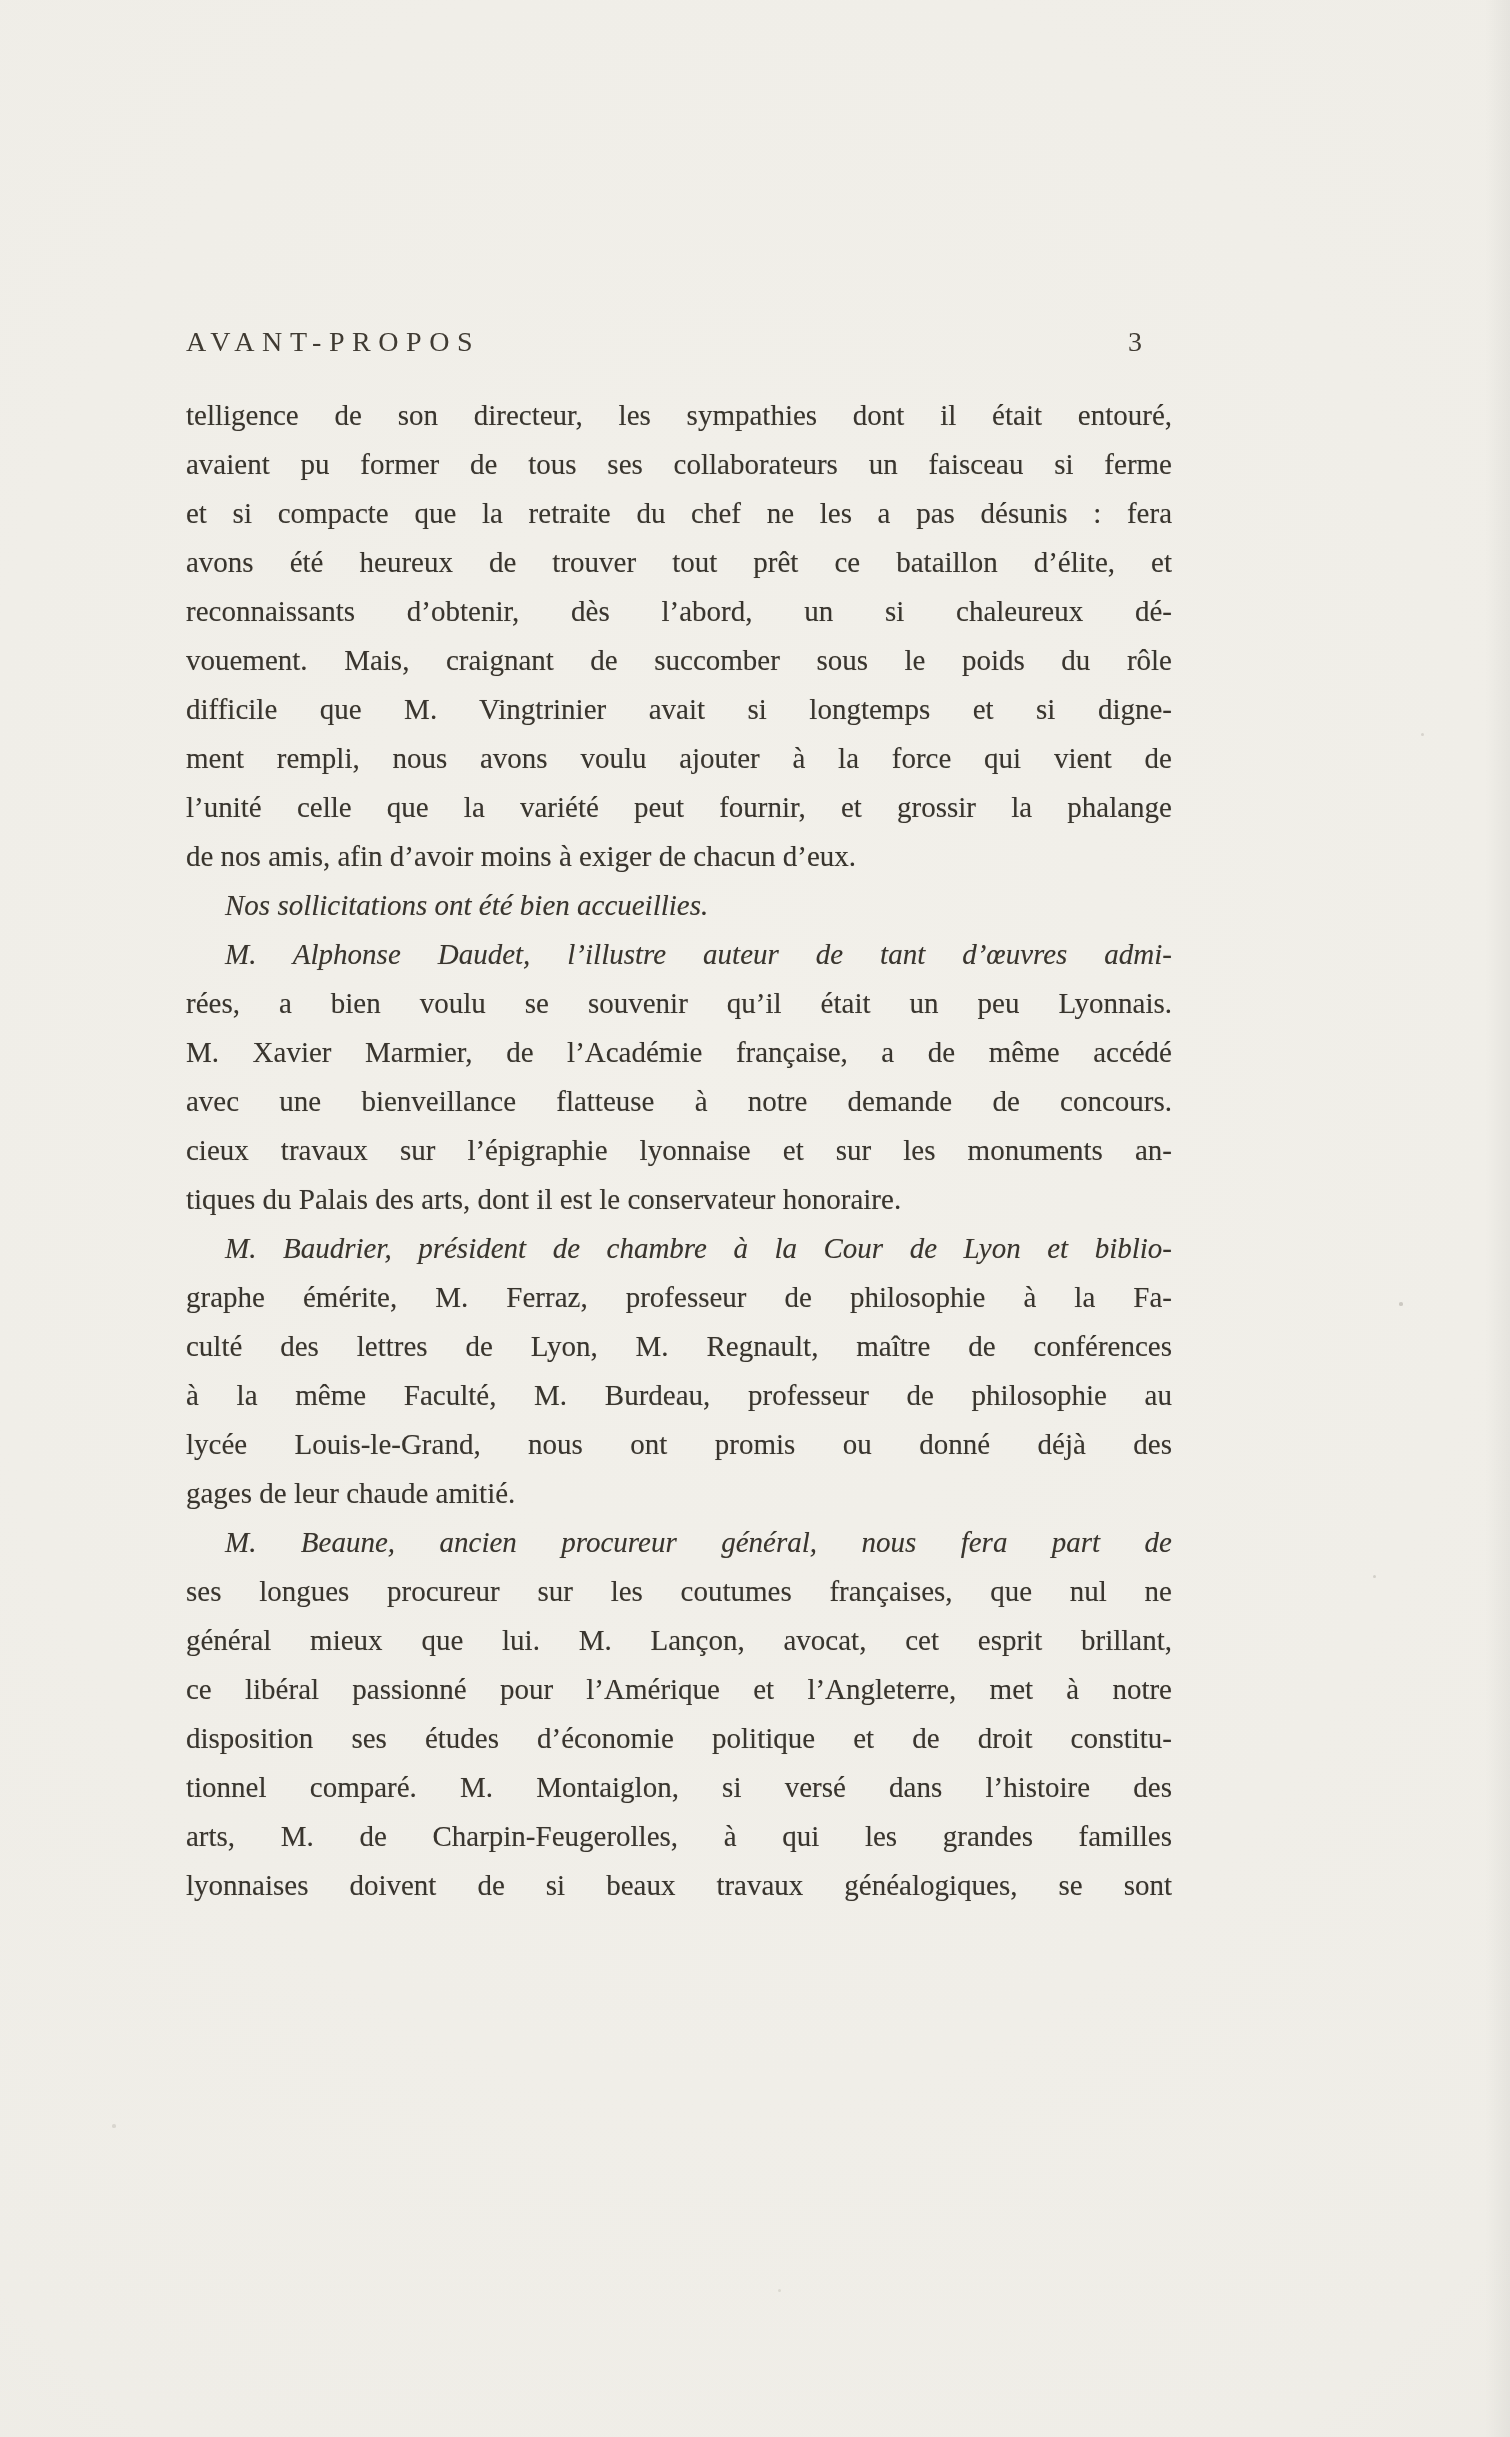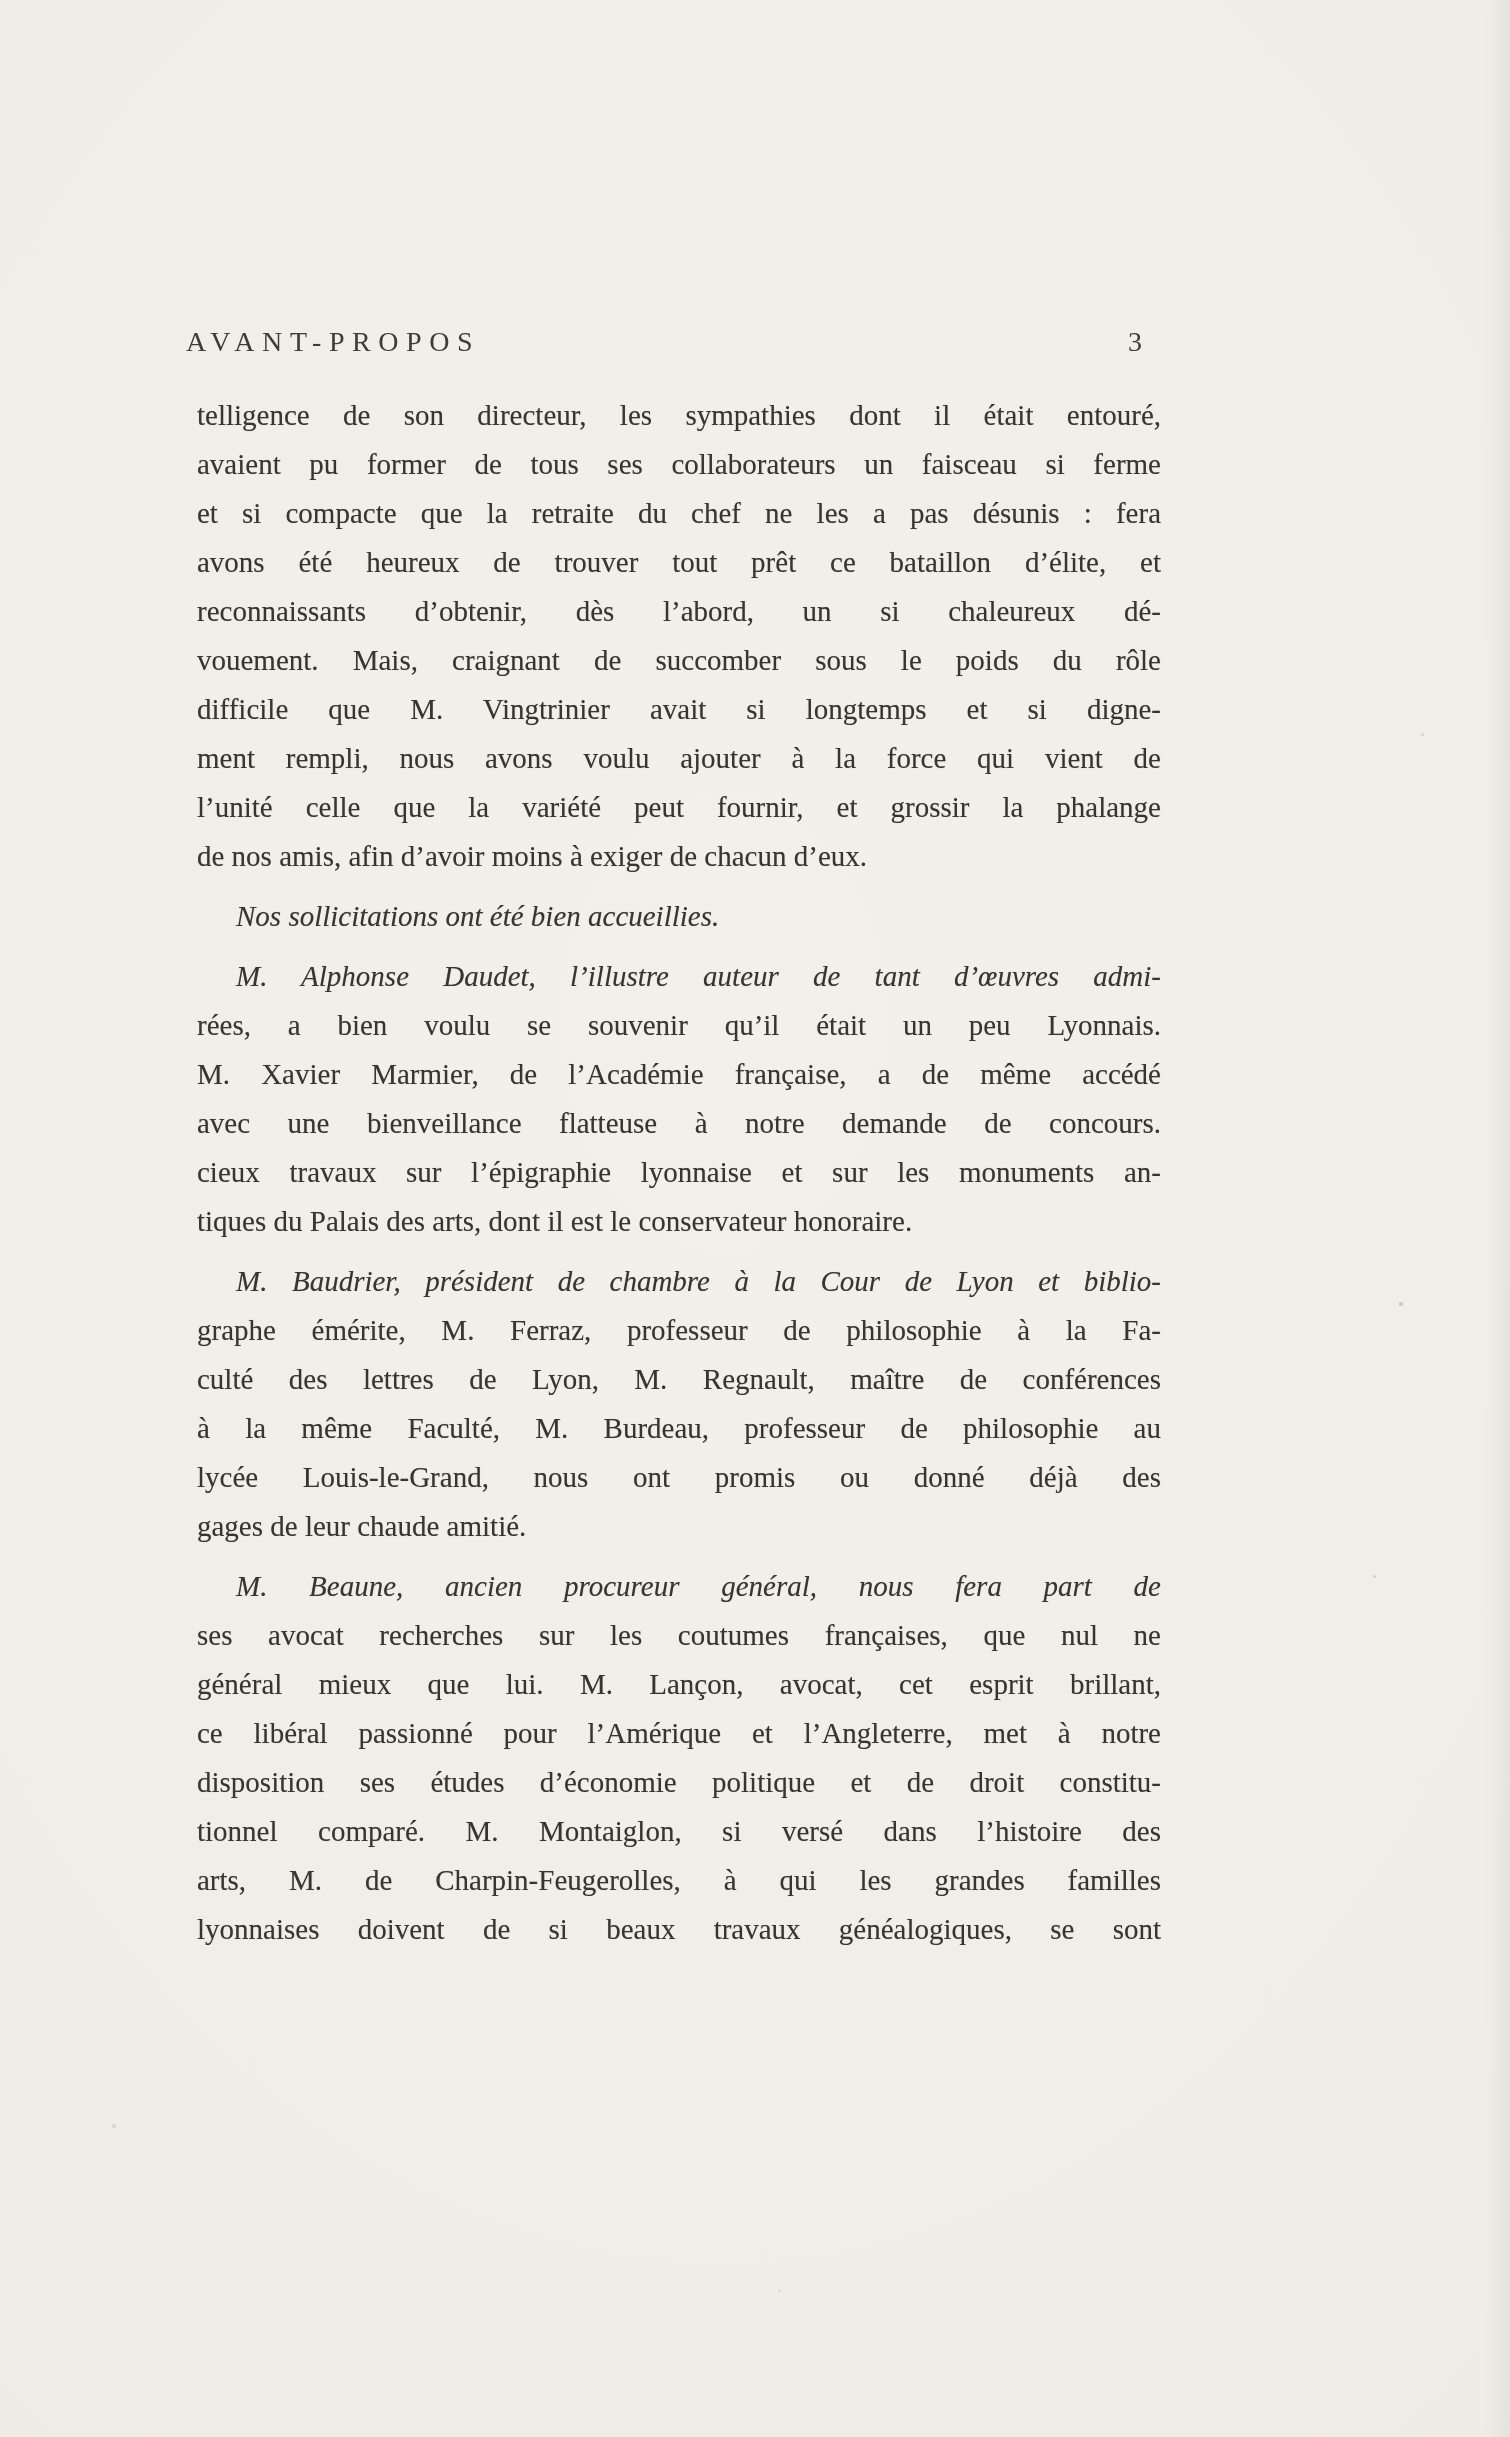--- a/index.html
+++ b/index.html
@@ -49,21 +49,21 @@
     font-size: 28px;
     color: #403b33;
   }
 
   .body-text {
     font-size: 29px;
     line-height: 49px;
     text-shadow: 0 0 0.7px rgba(57, 53, 46, 0.35);
   }
 
-  .paragraph { margin: 11px; }
+  .paragraph { margin: 0; }
 
   .line {
     height: 49px;
     overflow: hidden;
     white-space: normal;
   }
   .just { text-align: justify; }
   .just::after {
     content: "";
     display: inline-block;
@@ -131,21 +131,21 @@
         <div class="line just indent">M. Baudrier, président de chambre à la Cour de Lyon et biblio-</div>
         <div class="line just">graphe émérite, M. Ferraz, professeur de philosophie à la Fa-</div>
         <div class="line just">culté des lettres de Lyon, M. Regnault, maître de conférences</div>
         <div class="line just">à la même Faculté, M. Burdeau, professeur de philosophie au</div>
         <div class="line just">lycée Louis-le-Grand, nous ont promis ou donné déjà des</div>
         <div class="line">gages de leur chaude amitié.</div>
       </div>
 
       <div class="paragraph">
         <div class="line just indent">M. Beaune, ancien procureur général, nous fera part de</div>
-        <div class="line just">ses avocat recherches sur les coutumes françaises, que nul ne</div>
+        <div class="line just">ses longues procureur sur les coutumes françaises, que nul ne</div>
         <div class="line just">général mieux que lui. M. Lançon, avocat, cet esprit brillant,</div>
         <div class="line just">ce libéral passionné pour l’Amérique et l’Angleterre, met à notre</div>
         <div class="line just">disposition ses études d’économie politique et de droit constitu-</div>
         <div class="line just">tionnel comparé. M. Montaiglon, si versé dans l’histoire des</div>
         <div class="line just">arts, M. de Charpin-Feugerolles, à qui les grandes familles</div>
         <div class="line just">lyonnaises doivent de si beaux travaux généalogiques, se sont</div>
       </div>
 
     </div>
   </div>

